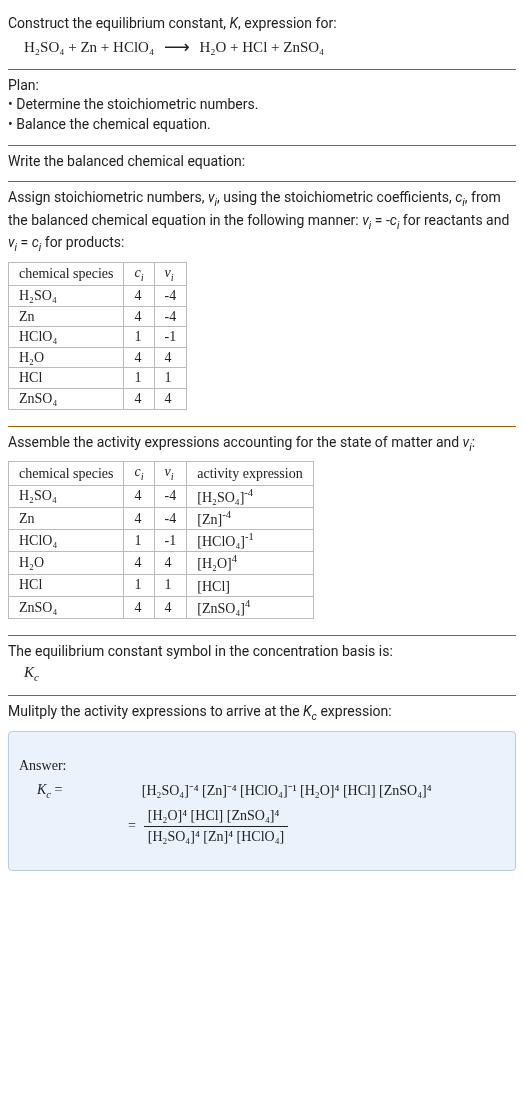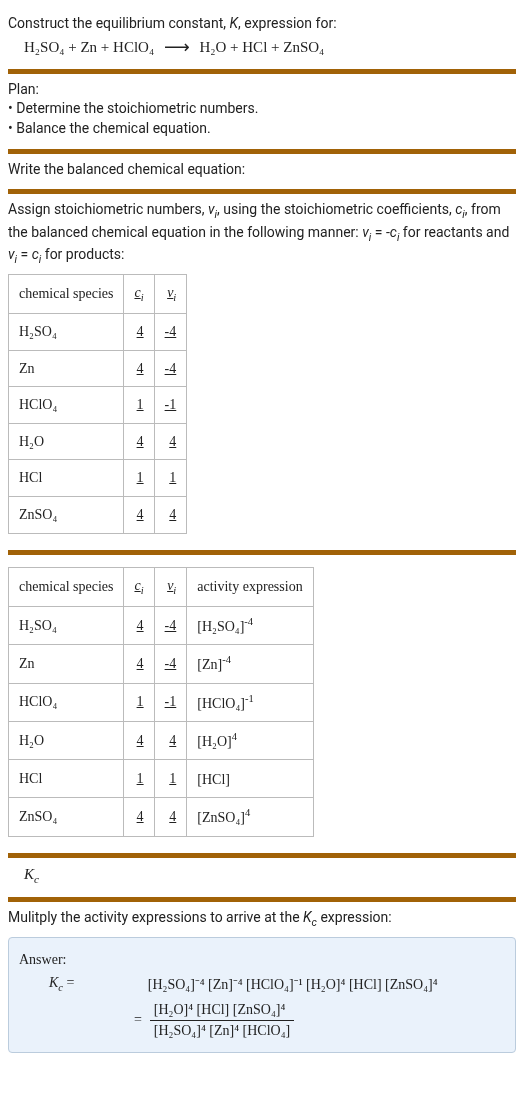--- a/index.html
+++ b/index.html
@@ -6,21 +6,21 @@
     font-family: -apple-system, BlinkMacSystemFont, "Segoe UI", Roboto, Arial, sans-serif;
     font-size: 14px;
     color: #222;
     margin: 0;
     padding: 8px;
     width: 508px;
     background: #fff;
     line-height: 1.4;
   }
   .section {
-    border-bottom: 5px solid #a16207;
+    border-bottom: 1px solid #a16207;
     padding: 6px 0 10px 0;
   }
   .section:last-of-type {
     border-bottom: none;
   }
   .eq {
     font-family: "Times New Roman", serif;
     font-size: 15px;
     margin-left: 16px;
   }
@@ -43,37 +43,36 @@
     top: 1px;
   }
   table {
     border-collapse: collapse;
     margin: 6px 0;
     font-family: "Times New Roman", serif;
     font-size: 14px;
   }
   th, td {
     border: 1px solid #bbb;
-    padding: 8px 10px;
+    padding: 0 10px;
     text-align: left;
     white-space: nowrap;
   }
   th {
     font-weight: normal;
     background: #fff;
   }
   td.center, th.center {
-    text-align: right;
-    text-decoration: underline;
+    text-align: left;
   }
   .answer-box {
     background: #eaf2fb;
     border: 1px solid #bcd;
     border-radius: 4px;
-    padding: 12px 10px;
+    padding: 24px 10px;
     margin-top: 6px;
     font-family: "Times New Roman", serif;
   }
   .frac {
     display: inline-block;
     text-align: left;
     vertical-align: middle;
     margin: 0 2px;
   }
   .frac .num {
@@ -84,21 +83,21 @@
   .frac .den {
     display: block;
     padding: 0 4px;
   }
   .kc-lines {
     display: grid;
     grid-template-columns: auto auto;
     column-gap: 6px;
     row-gap: 4px;
     align-items: center;
-    margin-left: 30px;
+    margin-left: 18px;
     margin-top: 4px;
   }
 </style>
 </head>
 <body>
 
 <div class="section">
   <div>
     <span>Construct the equilibrium constant, <span class="ital">K</span>, expression for:</span>
   </div>
@@ -158,20 +157,23 @@
     <tr>
           <td>ZnSO₄</td>
           <td class="center">4</td>
           <td class="center">4</td>
         </tr>
   </tbody>
     </table>
 </div>
 
 <div class="section">
+  <div>
+    Assemble the activity expressions accounting for the state of matter and <span class="ital">ν<span class="sub">i</span></span>:
+  </div>
   <table>
     <tbody>
         <tr>
       <th>chemical species</th>
       <th class="center"><span class="ital">c<span class="sub">i</span></span></th>
       <th class="center"><span class="ital">ν<span class="sub">i</span></span></th>
       <th>activity expression</th>
     </tr>
     <tr>
           <td>H₂SO₄</td>
@@ -207,20 +209,21 @@
           <td>ZnSO₄</td>
           <td class="center">4</td>
           <td class="center">4</td>
           <td><span>[ZnSO₄]</span><span class="sup">4</span></td>
         </tr>
   </tbody>
     </table>
 </div>
 
 <div class="section">
+  <div>The equilibrium constant symbol in the concentration basis is:</div>
   <div class="eq ital">K<span class="sub">c</span></div>
 </div>
 
 <div class="section" style="border-bottom:none;">
   <div>
     Mulitply the activity expressions to arrive at the <span class="ital">K<span class="sub">c</span></span> expression:
   </div>
   <div class="answer-box">
     <div>Answer:</div>
     <div class="kc-lines">

